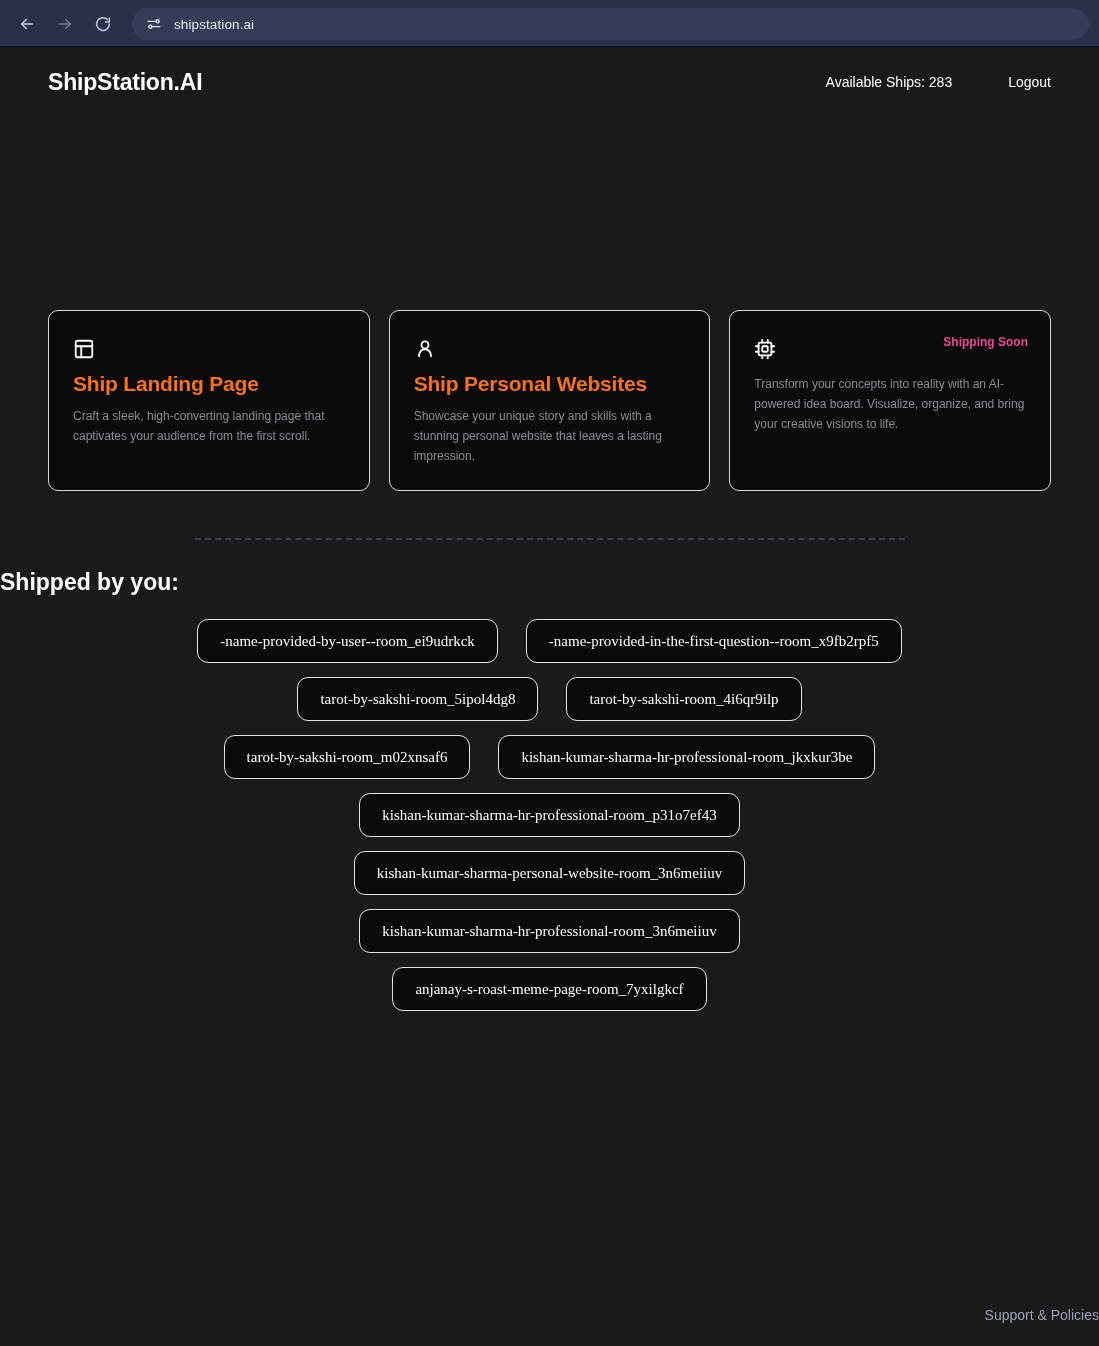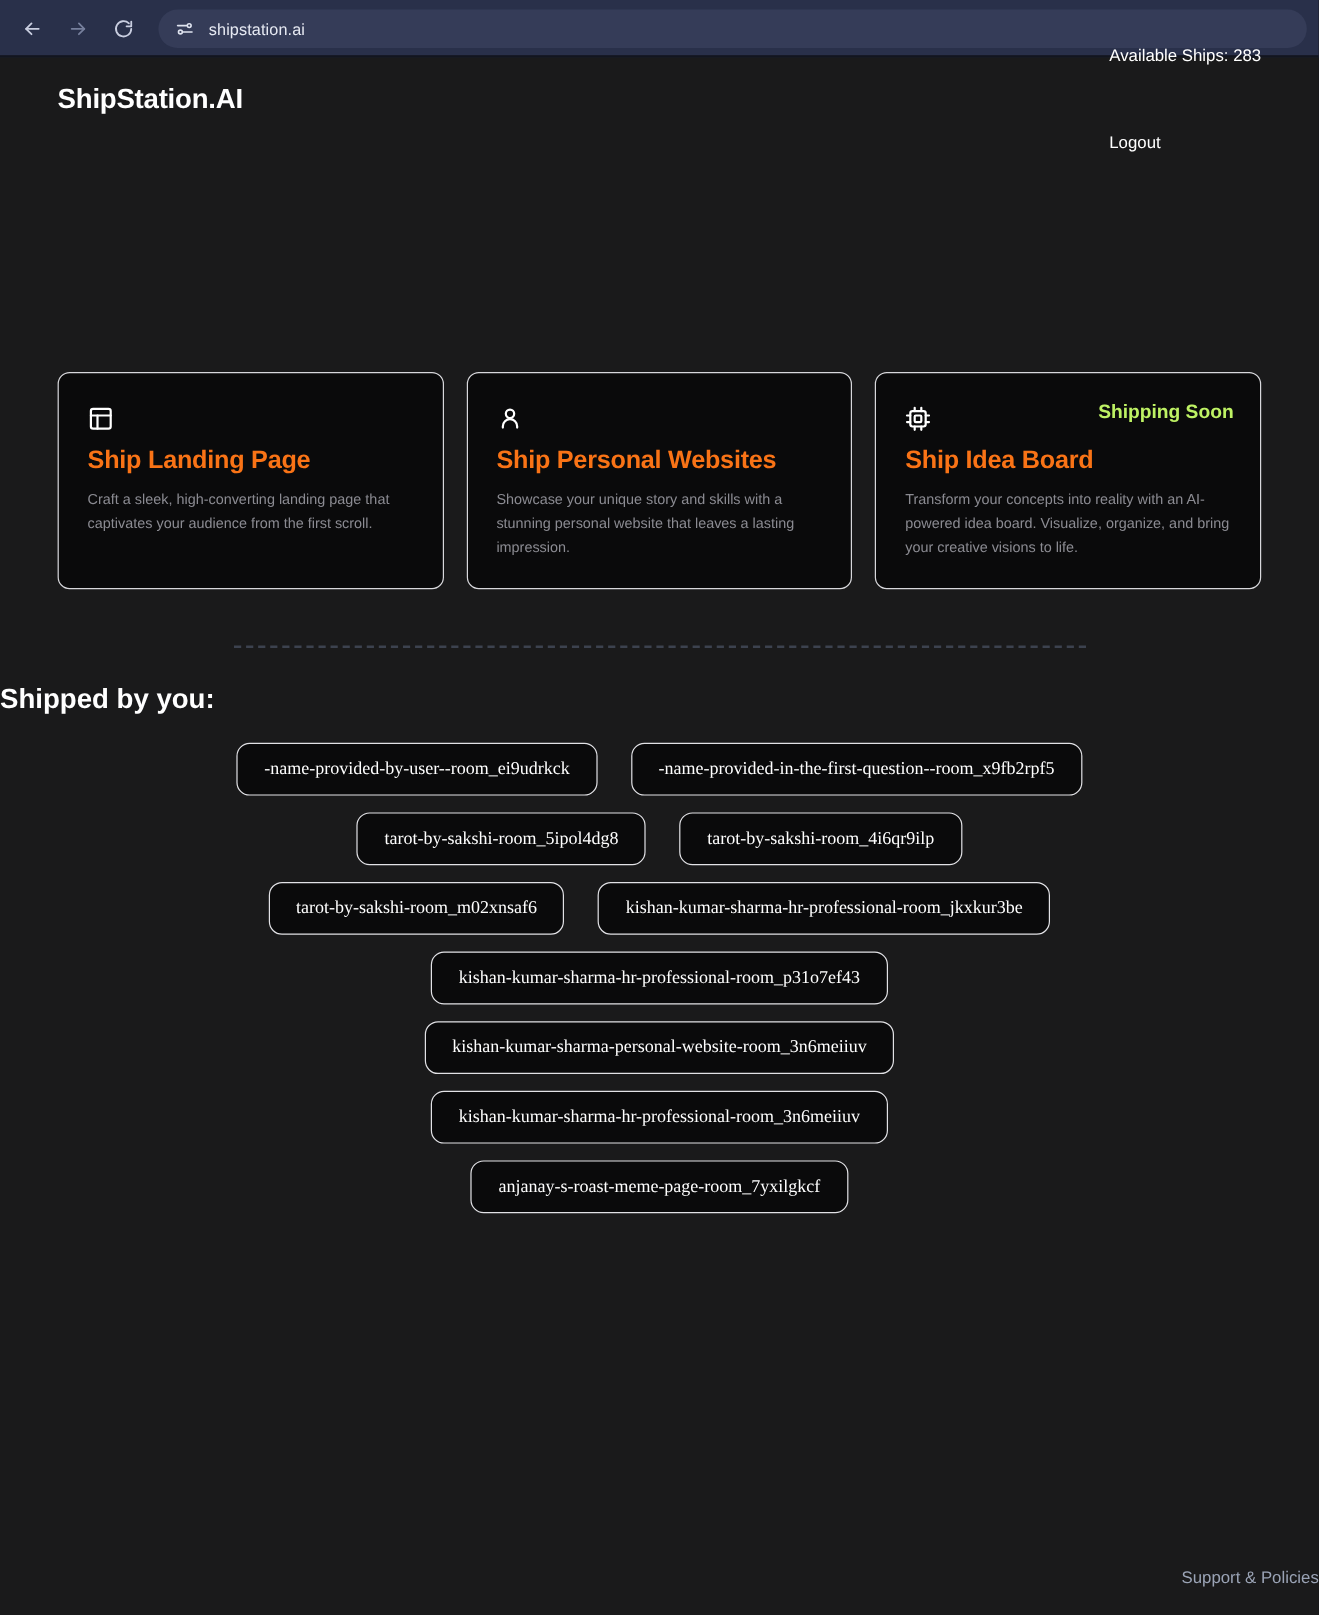--- a/index.html
+++ b/index.html
@@ -76,22 +76,22 @@
     padding: 0 48px;
   }
   .brand {
     font-size: 23px;
     font-weight: 700;
     color: #ffffff;
     letter-spacing: -0.2px;
   }
   .header-right {
     display: flex;
+    align-items: center;
     gap: 56px;
-    flex-direction: column;
   }
   .ships-count, .logout {
     font-size: 14px;
     color: #ffffff;
     font-weight: 400;
   }
   .logout { cursor: pointer; }
 
   
   .cards {
@@ -126,23 +126,23 @@
   .card-desc {
     margin-top: 10px;
     font-size: 12px;
     line-height: 20px;
     color: #8b8b92;
     max-width: 280px;
   }
   .badge {
     position: absolute;
     top: 24px; right: 22px;
-    font-size: 16px;
+    font-size: 12px;
     font-weight: 700;
-    color: #bef264;
+    color: #ec4899;
   }
 
   
   .divider {
     margin: 47px auto 0 auto;
     width: 710px;
     height: 0;
     border-top: 2px dashed #3c424f;
     flex: 0 0 auto;
   }
@@ -278,21 +278,20 @@
           <line x1="9" y1="2" x2="9" y2="5"></line>
             <line x1="15" y1="2" x2="15" y2="5"></line>
           <line x1="9" y1="19" x2="9" y2="22"></line>
             <line x1="15" y1="19" x2="15" y2="22"></line>
           <line x1="2" y1="9" x2="5" y2="9"></line>
             <line x1="2" y1="15" x2="5" y2="15"></line>
           <line x1="19" y1="9" x2="22" y2="9"></line>
             <line x1="19" y1="15" x2="22" y2="15"></line>
         </svg>
       </div>
-      <div class="card-title">Ship Idea Board</div>
       <div class="card-desc">Transform your concepts into reality with an AI-powered idea board. Visualize, organize, and bring your creative visions to life.</div>
     </div>
 
   </div>
 
   <div class="divider"></div>
 
   <div class="shipped-title">Shipped by you:</div>
 
   <div class="pills">

